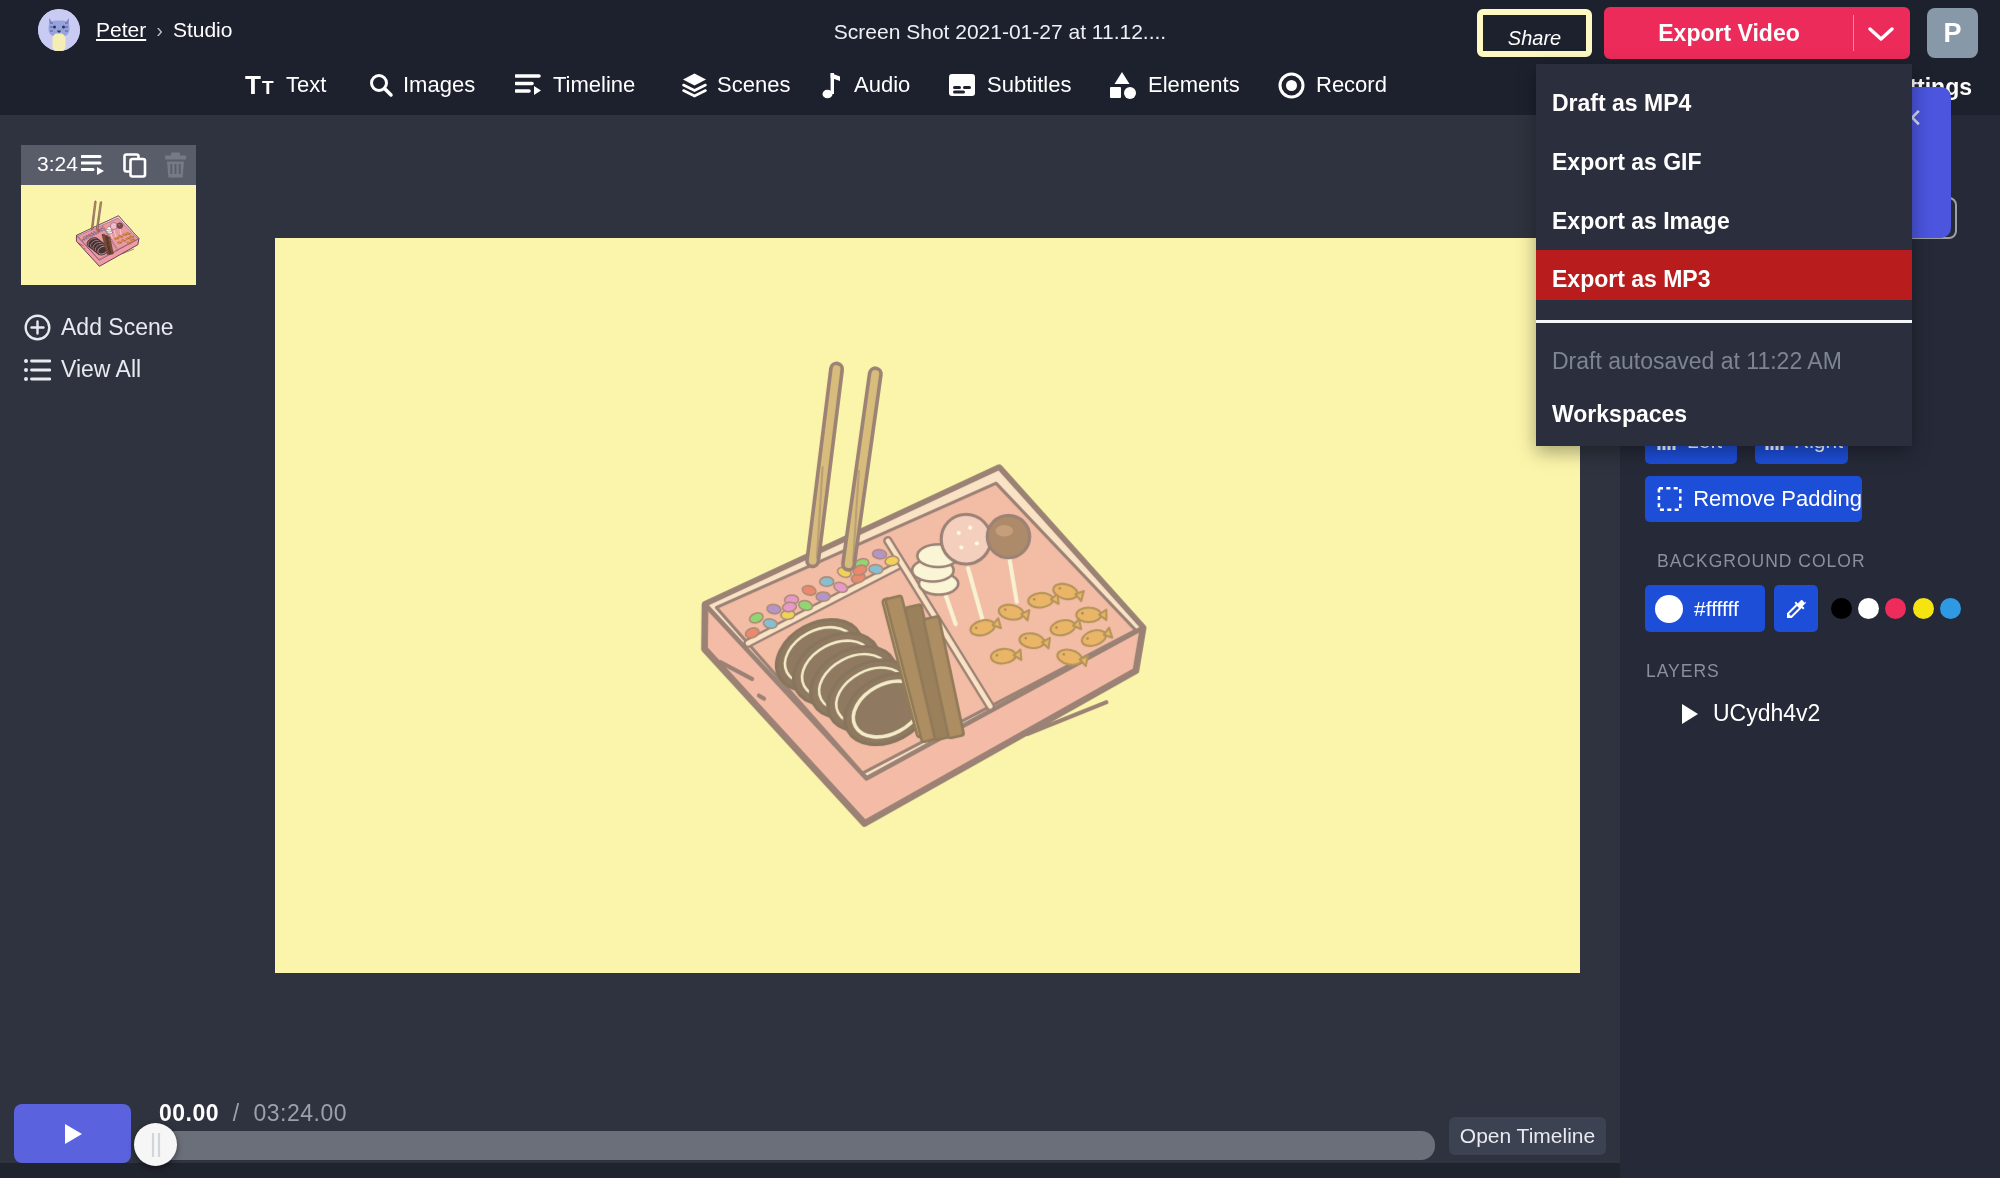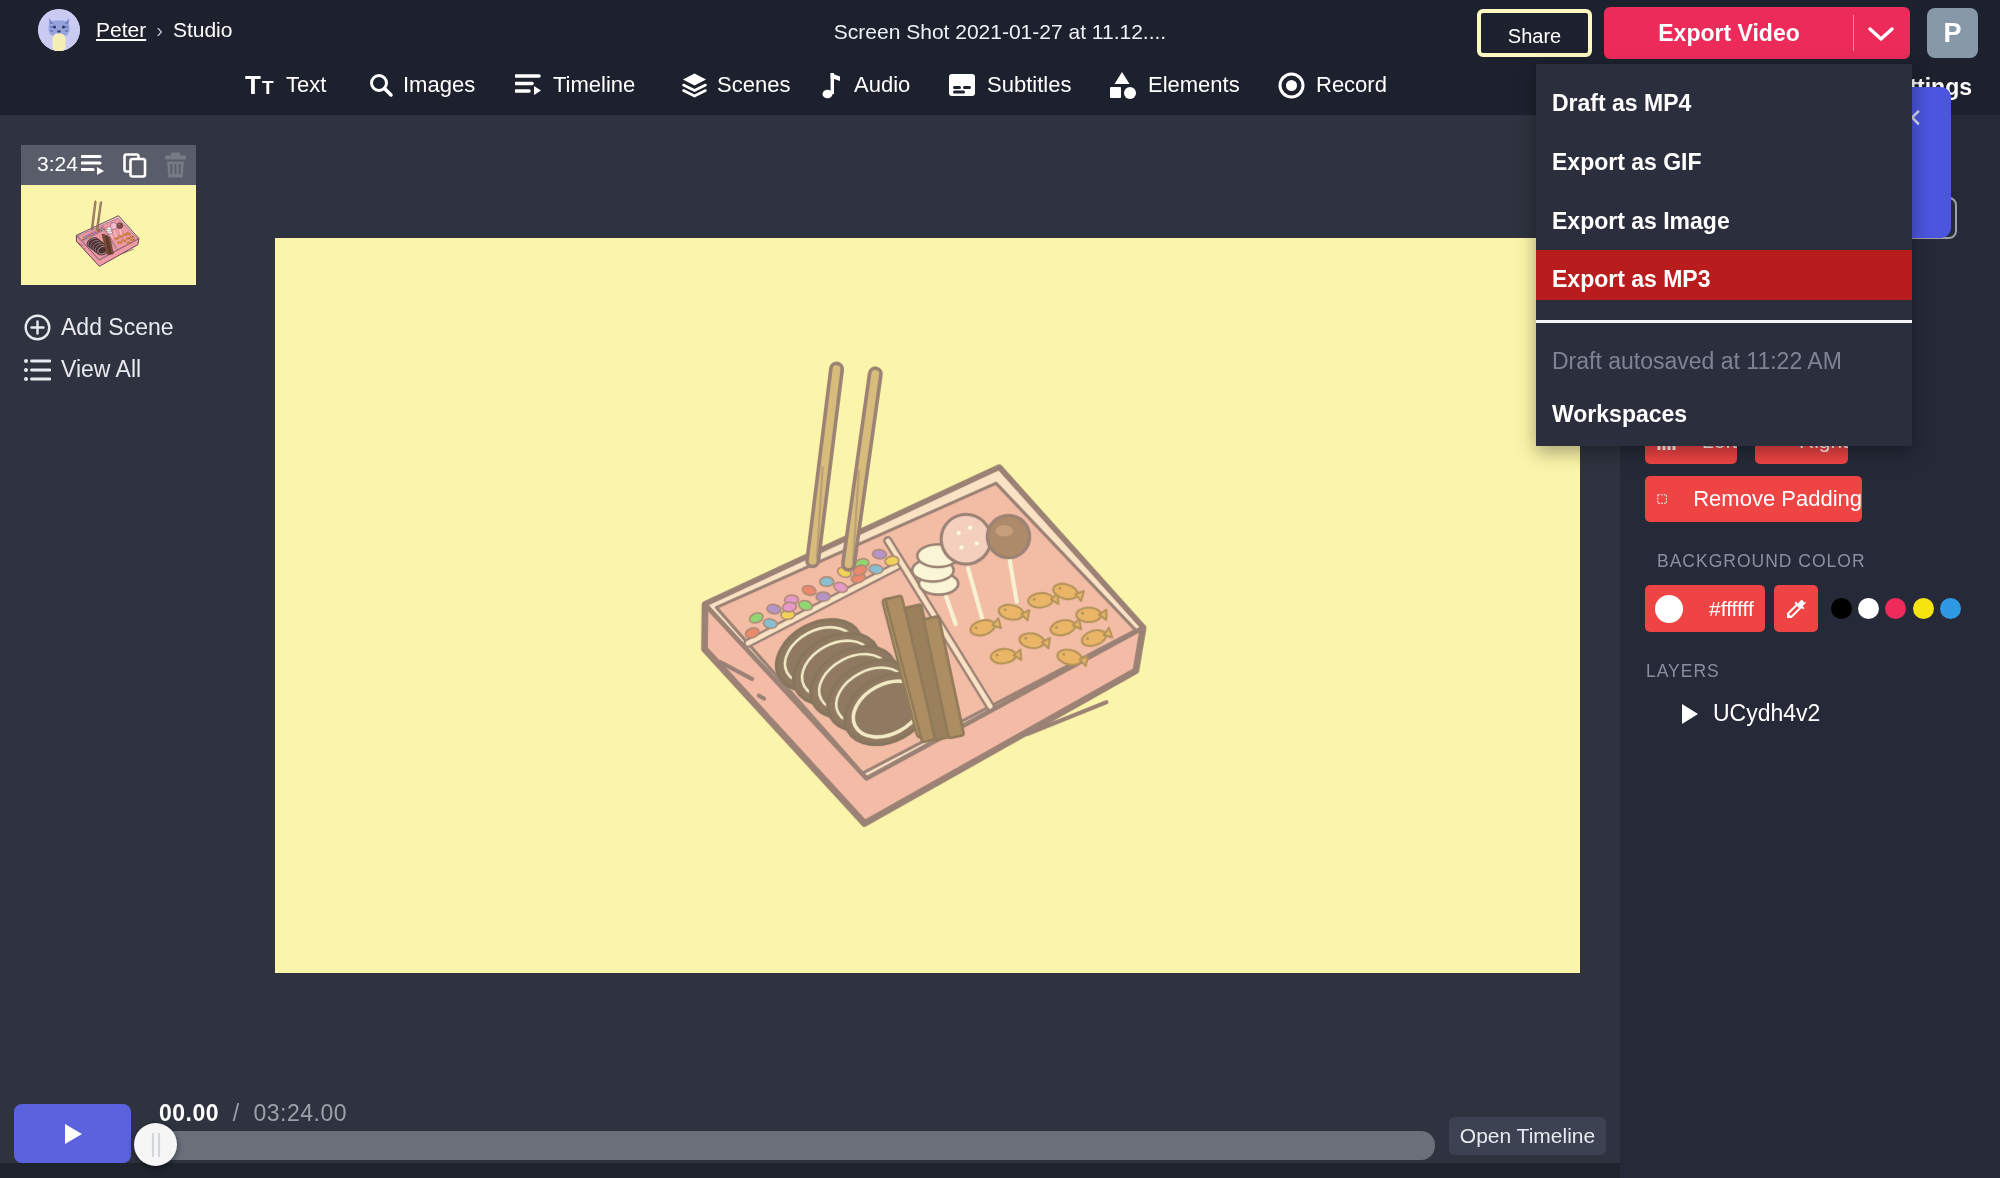--- a/index.html
+++ b/index.html
@@ -7,21 +7,21 @@
   body { font-family:"Liberation Sans", sans-serif; background:#2f333f; }
   #app { position:relative; width:2000px; height:1178px; overflow:hidden; }
 
   
   #header { position:absolute; left:0; top:0; width:2000px; height:115px; background:#1d212e; z-index:5; }
   #avatar { position:absolute; left:38px; top:9px; width:42px; height:42px; border-radius:50%; background:#c9cbf2; overflow:hidden; }
   #crumb { position:absolute; left:96px; top:18px; font-size:21px; color:#ffffff; }
   #crumb .u { text-decoration:underline; }
   #crumb .sep { color:#b8bcc8; margin:0 10px; font-size:20px; }
   #title { position:absolute; left:0; top:20px; width:2000px; text-align:center; font-size:21px; color:#eef0f5; }
-  #share { position:absolute; left:1477px; top:9px; width:115px; height:48px; border:4px solid #fef9c3; border-radius:6px; color:#fff; font-size:20px; line-height:46px; text-align:center; }
+  #share { position:absolute; left:1477px; top:9px; width:115px; height:48px; border:6px solid #fef9c3; border-radius:6px; color:#fff; font-size:20px; line-height:46px; text-align:center;font-style:italic; }
   #export { position:absolute; left:1604px; top:7px; width:306px; height:52px; background:#ed2b5b; border-radius:6px; color:#fff; }
   #export .lbl { position:absolute; left:0; top:0; width:250px; height:52px; line-height:52px; text-align:center; font-size:23px; font-weight:700; }
   #export .div { position:absolute; left:249px; top:8px; width:1px; height:36px; background:rgba(255,255,255,0.45); }
   #pav { position:absolute; left:1927px; top:8px; width:51px; height:50px; border-radius:8px; background:#8799a8; color:#fff; font-size:27px; font-weight:700; text-align:center; line-height:50px; }
 
   
   .tool { position:absolute; top:60px; height:50px; display:flex; align-items:center; color:#fff; font-size:22px; }
   .tool svg { display:block; }
   #uploadbtn { position:absolute; left:33px; top:58px; width:183px; height:53px; background:#3d4250; border-radius:10px; display:flex; align-items:center; justify-content:flex-start; padding-left:42px; color:#fff; font-size:22px; }
 
@@ -30,21 +30,21 @@
   #thumbhead .t { position:absolute; left:16px; top:7px; font-size:21px; }
   #thumbyellow { position:absolute; left:21px; top:185px; width:175px; height:100px; background:#fbf5ab; }
   .leftitem { position:absolute; display:flex; align-items:center; color:#e8eaf0; font-size:23px; }
 
   
   #canvas { position:absolute; left:275px; top:238px; width:1305px; height:735px; background:#fbf5ab; }
 
   
   #sidebar { position:absolute; left:1620px; top:115px; width:380px; height:1063px; background:#262a38; }
   #settings { position:absolute; left:1762px; top:74px; width:210px; text-align:right; color:#fff; font-size:23px; font-weight:700; z-index:6; }
-  .panelbtn { position:absolute; background:#ef4444; border-radius:5px; color:#fff; display:flex; align-items:center;gap:15px; }
+  .panelbtn { position:absolute; background:#1d4ed8; border-radius:5px; color:#fff; display:flex; align-items:center; }
   #sectionbg { position:absolute; left:1646px; top:551px; color:#8a8fa0; font-size:17.5px; letter-spacing:1px;margin-left:11px; }
   #sectionlayers { position:absolute; left:1646px; top:661px; color:#8a8fa0; font-size:17.5px; letter-spacing:1px; }
   .dot { position:absolute; width:21px; height:21px; border-radius:50%; top:598px; }
   #layerrow { position:absolute; left:1681px; top:700px; display:flex; align-items:center; color:#fff; font-size:23px; }
 
   
   #play { position:absolute; left:14px; top:1104px; width:117px; height:59px; background:#5a62de; border-radius:8px; }
   #time { position:absolute; left:159px; top:1100px; font-family:"Liberation Sans", sans-serif; font-size:23px; letter-spacing:0.5px; color:#fff; }
   #time .dim { color:#9ca0ab; font-weight:400; }
   #track { position:absolute; left:137px; top:1131px; width:1298px; height:29px; background:#6b6f7a; border-radius:14px; }

